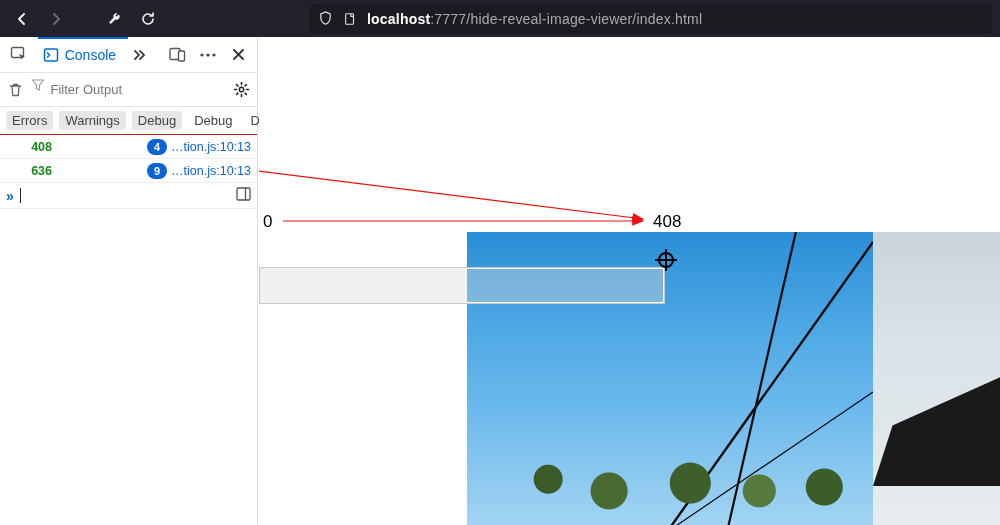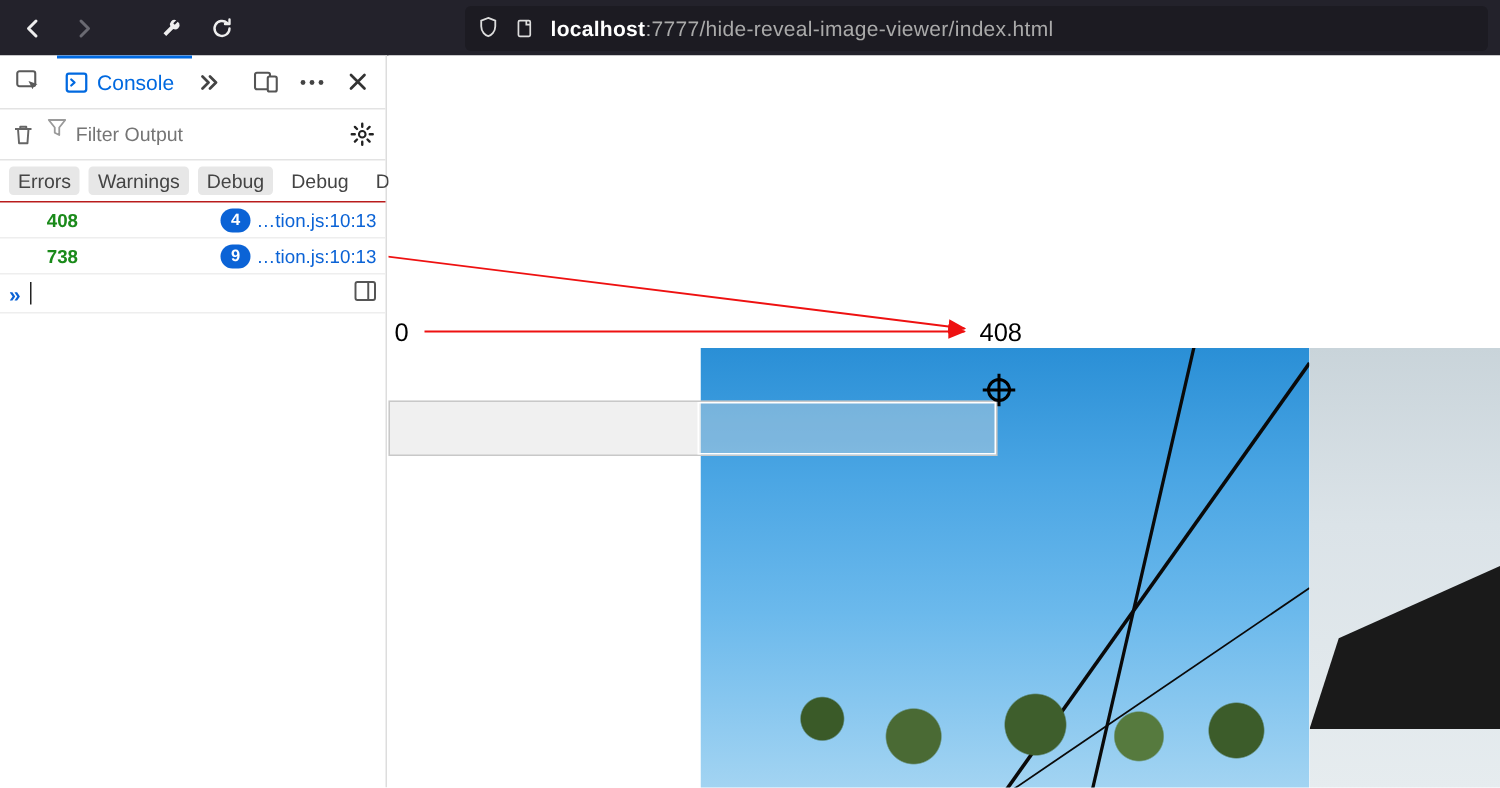--- a/index.html
+++ b/index.html
@@ -190,21 +190,21 @@
   </div>
 
   <div class="logs">
     <div class="log-line">
       <span class="log-val">408</span>
       <span class="log-mid"></span>
       <span class="log-badge">4</span>
       <span class="log-src">…tion.js:10:13</span>
     </div>
     <div class="log-line">
-      <span class="log-val">738</span>
+      <span class="log-val">636</span>
       <span class="log-mid"></span>
       <span class="log-badge">9</span>
       <span class="log-src">…tion.js:10:13</span>
     </div>
     <div class="prompt-line">
       <span class="prompt-chev">»</span>
       <span class="caret"></span>
       <span class="prompt-end">
         <svg width="15" height="14" viewBox="0 0 15 14">
             <rect x="1" y="1" width="13" height="12" rx="1.3" stroke="#555" stroke-width="1.3" fill="none"></rect>

